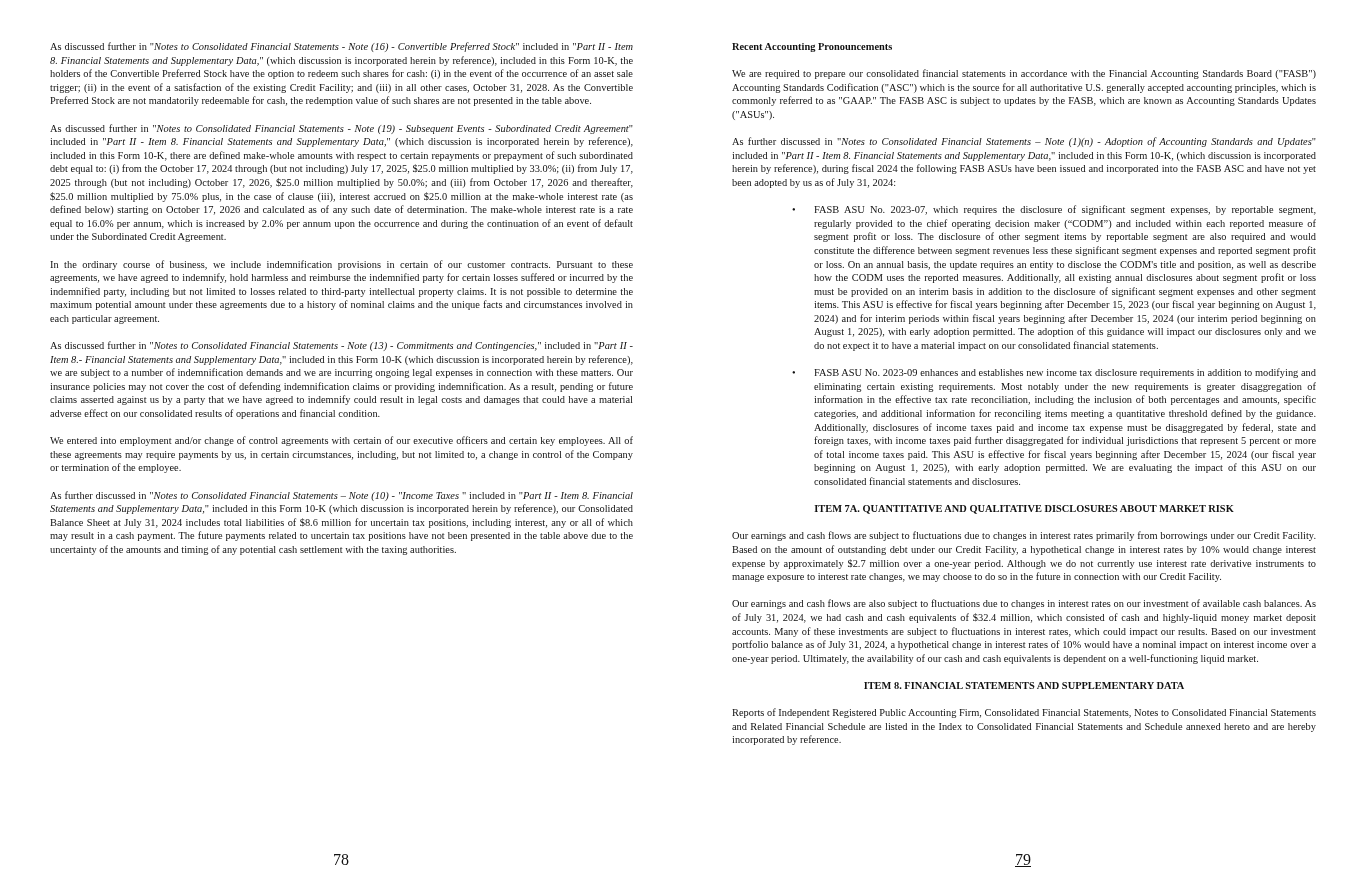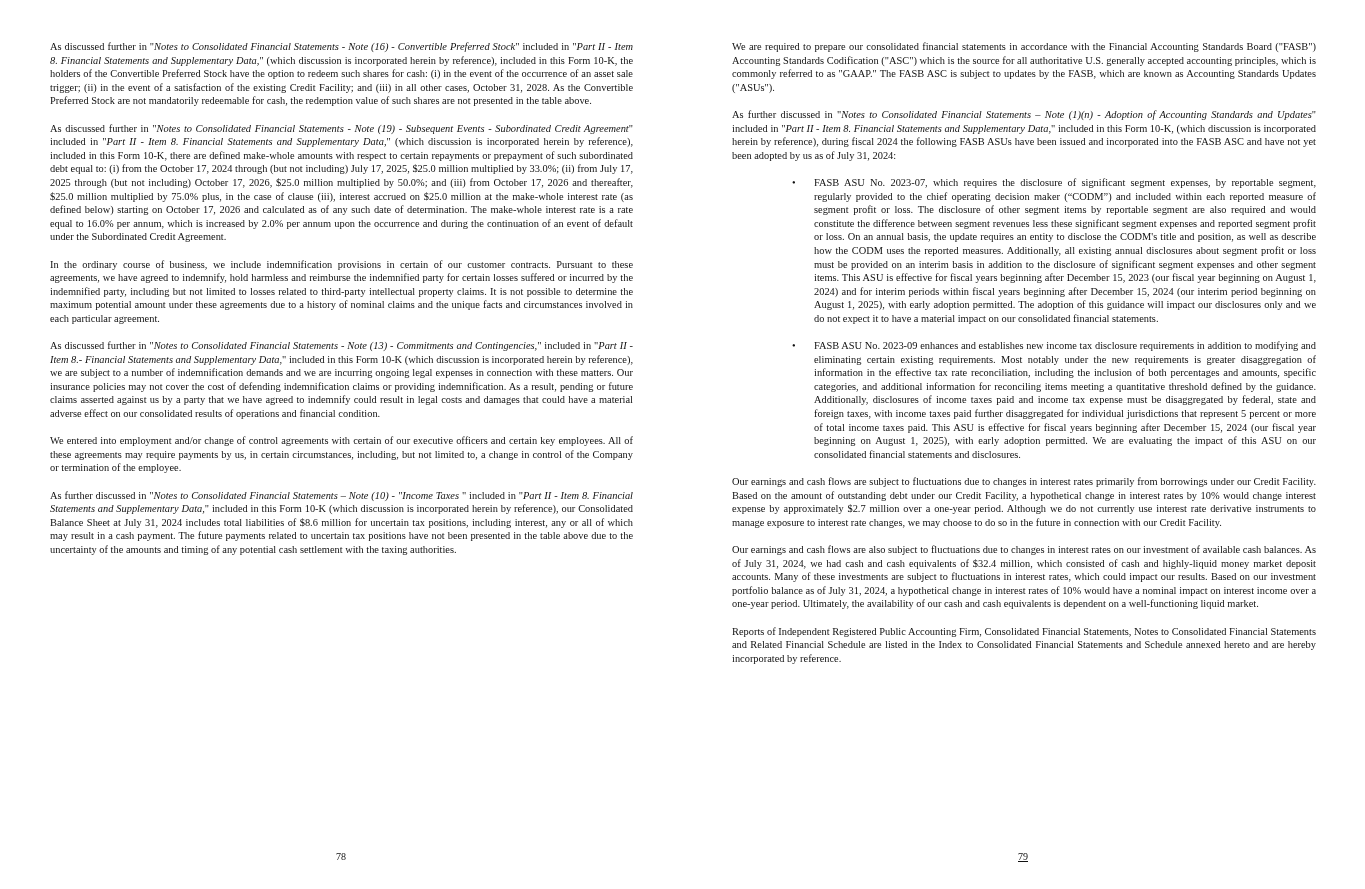--- a/index.html
+++ b/index.html
@@ -13,51 +13,54 @@
   .col { position: absolute; top: 40px; font-size: 10.4px; line-height: 13.6px; }
   .page-left .col { left: 50px; width: 583px; }
   .page-right .col { left: 50px; width: 584px; }
   p { margin: 0 0 13.6px 0; text-align: justify; }
   i { }
   .heading-left { font-weight: bold; margin: 0 0 13.6px 0; }
   .heading-center { font-weight: bold; text-align: center; margin: 0 0 13.6px 0; }
   ul.bullets { list-style: none; margin: 0; padding: 0; }
   ul.bullets li { position: relative; padding-left: 82px; margin-bottom: 13.6px; text-align: justify; }
   ul.bullets li .bullet { position: absolute; left: 60px; top: 0; }
-  .page-num { position: absolute; top: 851px; font-size: 10px; width: 40px; text-align: center; }
+  .page-num { position: absolute; top: 851px; font-size: 16px; width: 40px; text-align: center; }
   .page-left .page-num { left: 321px; }
   .page-right .page-num { left: 321px; text-decoration: underline; }
 </style>
 </head>
 <body>
 
 <div class="page page-left">
   <div class="col">
     <p><span>As discussed further in "</span><i>Notes to Consolidated Financial Statements - Note (16) - Convertible Preferred Stock</i><span>" included in "</span><i>Part II - Item 8. Financial Statements and Supplementary Data,</i><span>" (which discussion is incorporated herein by reference), included in this Form 10-K, the holders of the Convertible Preferred Stock have the option to redeem such shares for cash: (i) in the event of the occurrence of an asset sale trigger; (ii) in the event of a satisfaction of the existing Credit Facility; and (iii) in all other cases, October 31, 2028. As the Convertible Preferred Stock are not mandatorily redeemable for cash, the redemption value of such shares are not presented in the table above.</span></p>
     <p><span>As discussed further in "</span><i>Notes to Consolidated Financial Statements - Note (19) - Subsequent Events - Subordinated Credit Agreement</i><span>" included in "</span><i>Part II - Item 8. Financial Statements and Supplementary Data,</i><span>" (which discussion is incorporated herein by reference), included in this Form 10-K, there are defined make-whole amounts with respect to certain repayments or prepayment of such subordinated debt equal to: (i) from the October 17, 2024 through (but not including) July 17, 2025, $25.0 million multiplied by 33.0%; (ii) from July 17, 2025 through (but not including) October 17, 2026, $25.0 million multiplied by 50.0%; and (iii) from October 17, 2026 and thereafter, $25.0 million multiplied by 75.0% plus, in the case of clause (iii), interest accrued on $25.0 million at the make-whole interest rate (as defined below) starting on October 17, 2026 and calculated as of any such date of determination. The make-whole interest rate is a rate equal to 16.0% per annum, which is increased by 2.0% per annum upon the occurrence and during the continuation of an event of default under the Subordinated Credit Agreement.</span></p>
     <p><span>In the ordinary course of business, we include indemnification provisions in certain of our customer contracts. Pursuant to these agreements, we have agreed to indemnify, hold harmless and reimburse the indemnified party for certain losses suffered or incurred by the indemnified party, including but not limited to losses related to third-party intellectual property claims. It is not possible to determine the maximum potential amount under these agreements due to a history of nominal claims and the unique facts and circumstances involved in each particular agreement.</span></p>
     <p><span>As discussed further in "</span><i>Notes to Consolidated Financial Statements - Note (13) - Commitments and Contingencies,</i><span>" included in "</span><i>Part II - Item 8.- Financial Statements and Supplementary Data</i><span>," included in this Form 10-K (which discussion is incorporated herein by reference), we are subject to a number of indemnification demands and we are incurring ongoing legal expenses in connection with these matters. Our insurance policies may not cover the cost of defending indemnification claims or providing indemnification. As a result, pending or future claims asserted against us by a party that we have agreed to indemnify could result in legal costs and damages that could have a material adverse effect on our consolidated results of operations and financial condition.</span></p>
     <p><span>We entered into employment and/or change of control agreements with certain of our executive officers and certain key employees. All of these agreements may require payments by us, in certain circumstances, including, but not limited to, a change in control of the Company or termination of the employee.</span></p>
     <p><span>As further discussed in "</span><i>Notes to Consolidated Financial Statements – Note (10) - "Income Taxes</i><span> " included in "</span><i>Part II - Item 8. Financial Statements and Supplementary Data,</i><span>" included in this Form 10-K (which discussion is incorporated herein by reference), our Consolidated Balance Sheet at July 31, 2024 includes total liabilities of $8.6 million for uncertain tax positions, including interest, any or all of which may result in a cash payment. The future payments related to uncertain tax positions have not been presented in the table above due to the uncertainty of the amounts and timing of any potential cash settlement with the taxing authorities.</span></p>
   </div>
   <div class="page-num">78</div>
 </div>
 
 <div class="page page-right">
   <div class="col">
+    <div class="heading-left">Recent Accounting Pronouncements</div>
     <p>We are required to prepare our consolidated financial statements in accordance with the Financial Accounting Standards Board ("FASB") Accounting Standards Codification ("ASC") which is the source for all authoritative U.S. generally accepted accounting principles, which is commonly referred to as "GAAP." The FASB ASC is subject to updates by the FASB, which are known as Accounting Standards Updates ("ASUs").</p>
     <p><span>As further discussed in "</span><i>Notes to Consolidated Financial Statements – Note (1)(n) - Adoption of Accounting Standards and Updates</i><span>" included in "</span><i>Part II - Item 8. Financial Statements and Supplementary Data,</i><span>" included in this Form 10-K, (which discussion is incorporated herein by reference), during fiscal 2024 the following FASB ASUs have been issued and incorporated into the FASB ASC and have not yet been adopted by us as of July 31, 2024:</span></p>
     <ul class="bullets">
       <li>
         <span class="bullet">•</span>
         <span>FASB ASU No. 2023-07, which requires the disclosure of significant segment expenses, by reportable segment, regularly provided to the chief operating decision maker (“CODM”) and included within each reported measure of segment profit or loss. The disclosure of other segment items by reportable segment are also required and would constitute the difference between segment revenues less these significant segment expenses and reported segment profit or loss. On an annual basis, the update requires an entity to disclose the CODM's title and position, as well as describe how the CODM uses the reported measures. Additionally, all existing annual disclosures about segment profit or loss must be provided on an interim basis in addition to the disclosure of significant segment expenses and other segment items. This ASU is effective for fiscal years beginning after December 15, 2023 (our fiscal year beginning on August 1, 2024) and for interim periods within fiscal years beginning after December 15, 2024 (our interim period beginning on August 1, 2025), with early adoption permitted. The adoption of this guidance will impact our disclosures only and we do not expect it to have a material impact on our consolidated financial statements.</span>
       </li>
       <li>
         <span class="bullet">•</span>
         <span>FASB ASU No. 2023-09 enhances and establishes new income tax disclosure requirements in addition to modifying and eliminating certain existing requirements. Most notably under the new requirements is greater disaggregation of information in the effective tax rate reconciliation, including the inclusion of both percentages and amounts, specific categories, and additional information for reconciling items meeting a quantitative threshold defined by the guidance. Additionally, disclosures of income taxes paid and income tax expense must be disaggregated by federal, state and foreign taxes, with income taxes paid further disaggregated for individual jurisdictions that represent 5 percent or more of total income taxes paid. This ASU is effective for fiscal years beginning after December 15, 2024 (our fiscal year beginning on August 1, 2025), with early adoption permitted. We are evaluating the impact of this ASU on our consolidated financial statements and disclosures.</span>
       </li>
     </ul>
+    <div class="heading-center">ITEM 7A. QUANTITATIVE AND QUALITATIVE DISCLOSURES ABOUT MARKET RISK</div>
     <p>Our earnings and cash flows are subject to fluctuations due to changes in interest rates primarily from borrowings under our Credit Facility. Based on the amount of outstanding debt under our Credit Facility, a hypothetical change in interest rates by 10% would change interest expense by approximately $2.7 million over a one-year period. Although we do not currently use interest rate derivative instruments to manage exposure to interest rate changes, we may choose to do so in the future in connection with our Credit Facility.</p>
     <p>Our earnings and cash flows are also subject to fluctuations due to changes in interest rates on our investment of available cash balances. As of July 31, 2024, we had cash and cash equivalents of $32.4 million, which consisted of cash and highly-liquid money market deposit accounts. Many of these investments are subject to fluctuations in interest rates, which could impact our results. Based on our investment portfolio balance as of July 31, 2024, a hypothetical change in interest rates of 10% would have a nominal impact on interest income over a one-year period. Ultimately, the availability of our cash and cash equivalents is dependent on a well-functioning liquid market.</p>
+    <div class="heading-center">ITEM 8. FINANCIAL STATEMENTS AND SUPPLEMENTARY DATA</div>
     <p>Reports of Independent Registered Public Accounting Firm, Consolidated Financial Statements, Notes to Consolidated Financial Statements and Related Financial Schedule are listed in the Index to Consolidated Financial Statements and Schedule annexed hereto and are hereby incorporated by reference.</p>
   </div>
   <div class="page-num">79</div>
 </div>
 
 </body></html>

